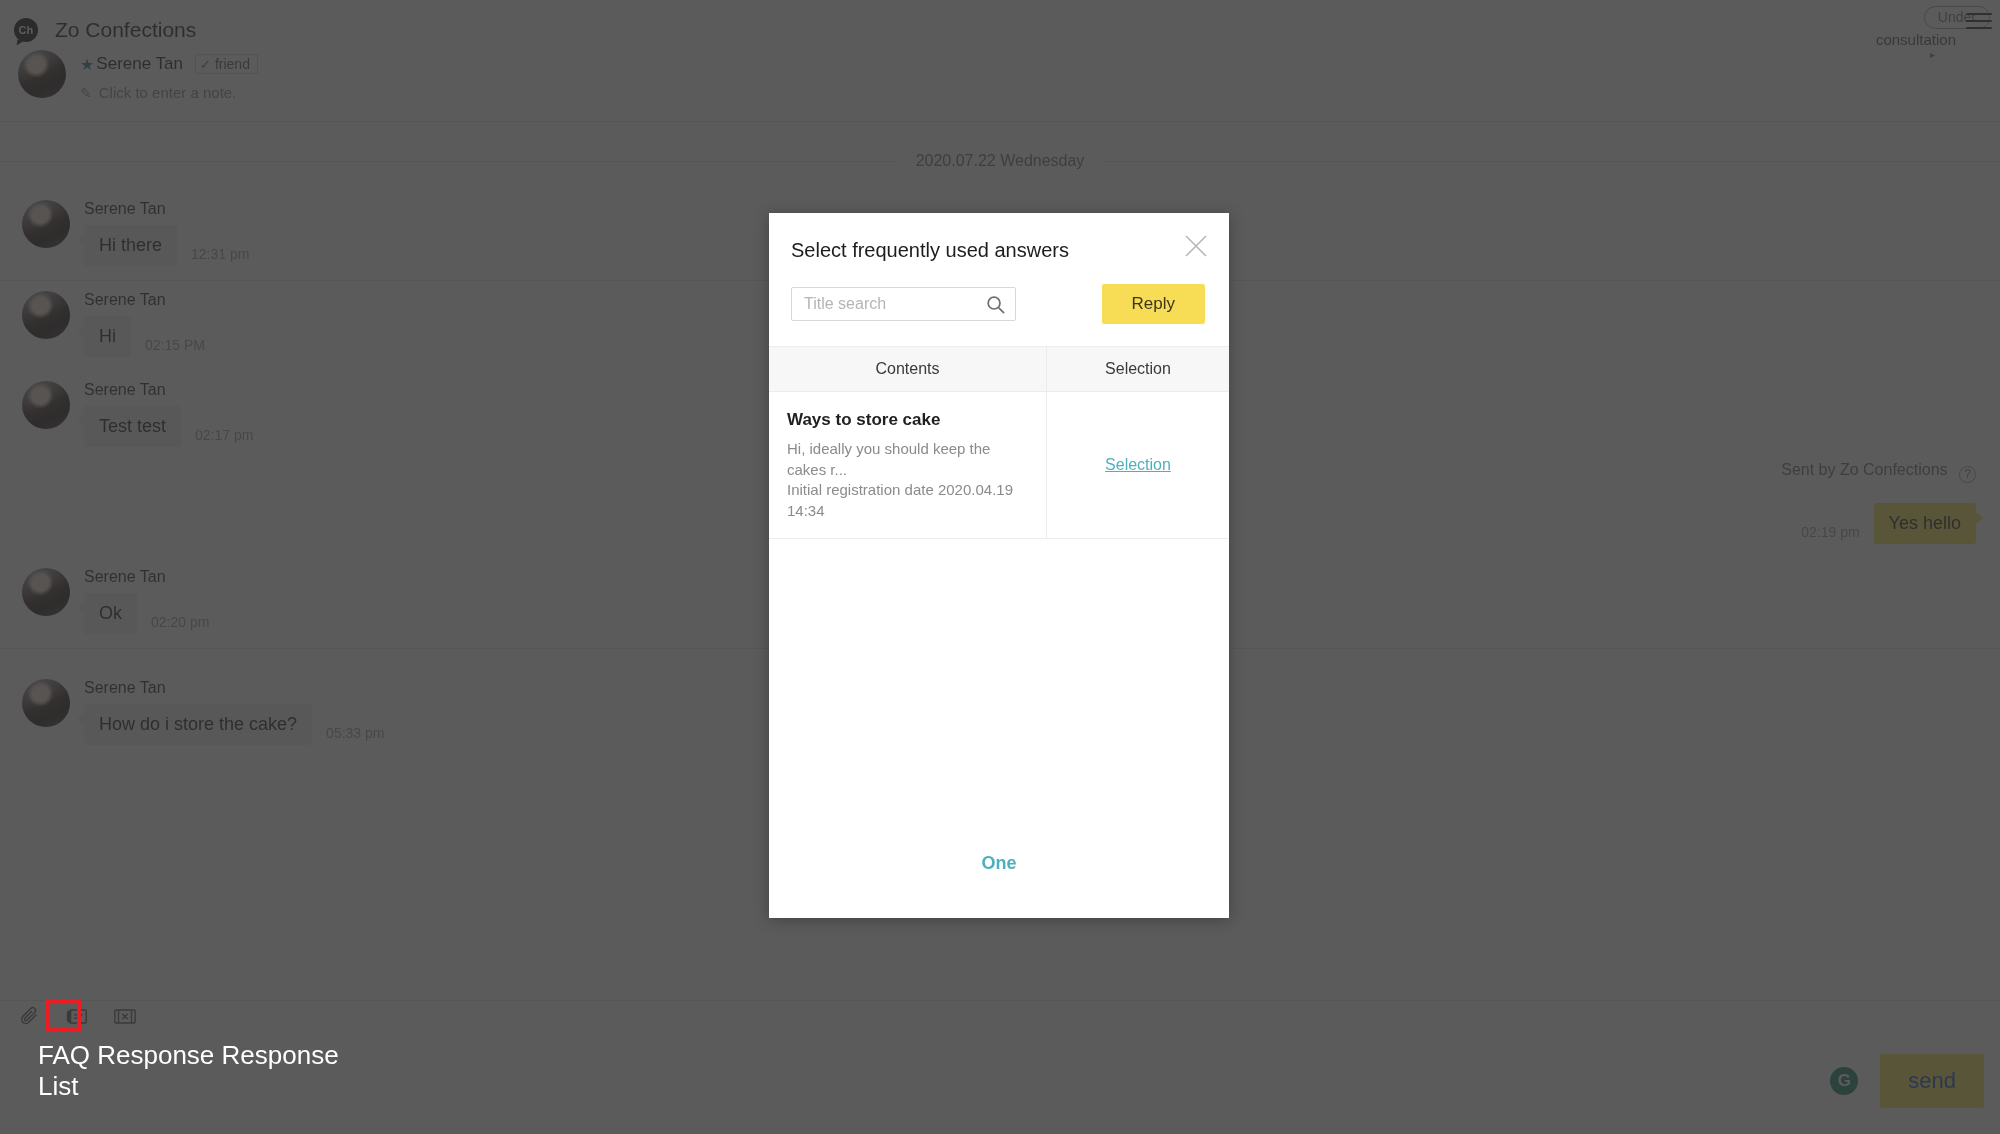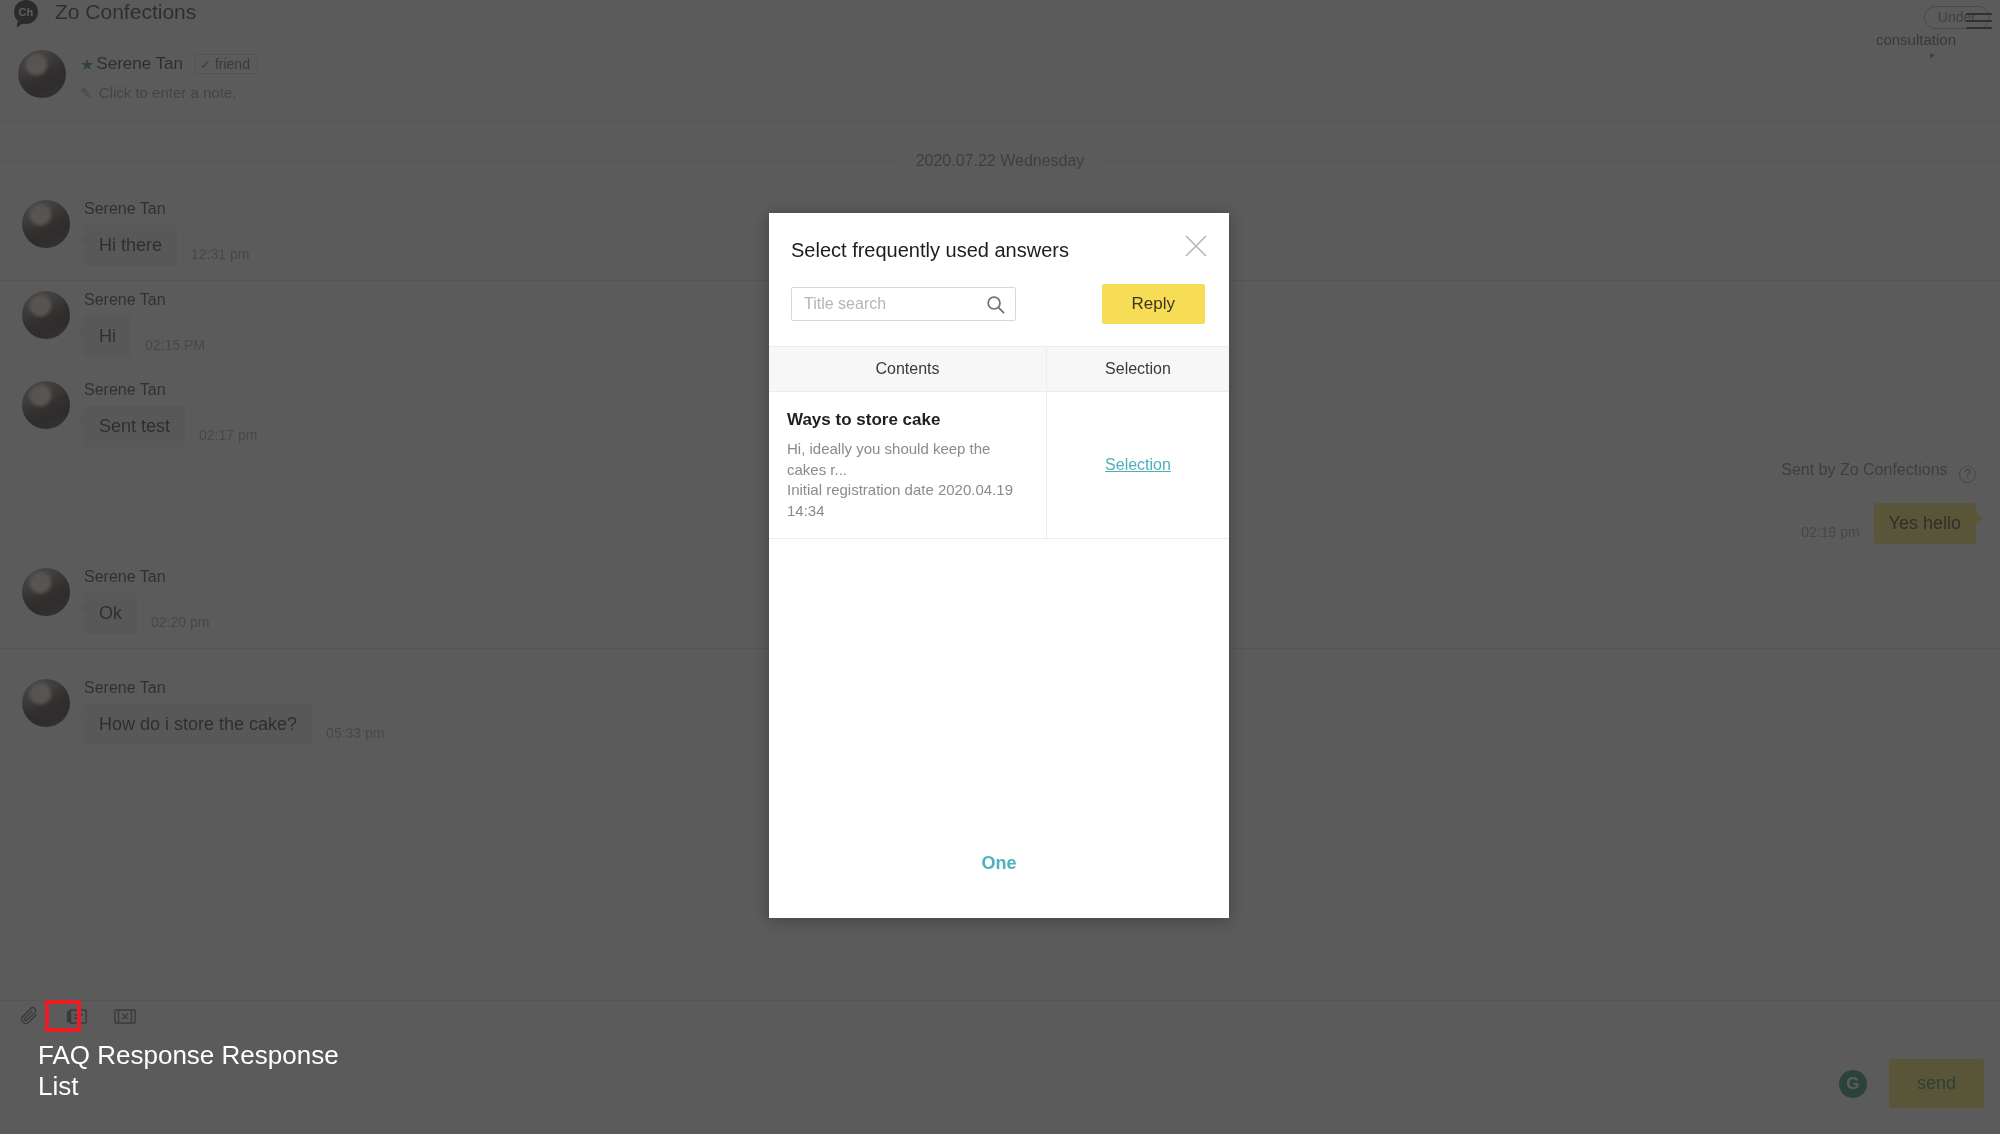--- a/index.html
+++ b/index.html
@@ -9,21 +9,21 @@
     background: #ffffff;
     overflow: hidden;
   }
   #root { position: relative; width: 2000px; height: 1134px; background: #ffffff; }
 
   
   .chat-app { position: absolute; inset: 0; background: #ffffff; }
 
   .app-header {
     position: absolute; left: 0; top: 0; width: 2000px; height: 42px;
-    display: flex; align-items: flex-start; padding-left: 14px;
+    display: flex; align-items: flex-end; padding-left: 14px;
   }
   .ch-logo {
     position: relative; width: 24px; height: 24px; border-radius: 50%;
     background: #111111; display: flex; align-items: center; justify-content: center;
     color: #fff; font-size: 11px; font-weight: 700; letter-spacing: .2px;
     flex: 0 0 auto;
   }
   .ch-logo::after {
     content: ""; position: absolute; left: 3px; bottom: -4px;
     width: 0; height: 0; border-left: 7px solid #111111;
@@ -115,21 +115,21 @@
     width: 30px; height: 26px; display: flex; align-items: center; justify-content: center;
     color: #5a5a5a;
   }
   .composer-right { position: absolute; right: 16px; bottom: 26px; display: flex; align-items: center; gap: 22px; }
   .grammarly {
     width: 28px; height: 28px; border-radius: 50%; background: #15806a;
     display: flex; align-items: center; justify-content: center; color: #fff;
     font-size: 17px; font-weight: 700;
   }
   .send-btn {
-    background: #f5e14f; color: #15803d; font-size: 18px;
+    background: #f5e14f; color: #1d4ed8; font-size: 22px;
     padding: 14px 28px; border: none; border-radius: 2px;
   }
 
   
   .dim-overlay { position: absolute; inset: 0; background: rgba(50,50,50,.80); }
 
   
   .modal {
     position: absolute; left: 769px; top: 213px; width: 460px; height: 705px;
     background: #ffffff; box-shadow: 0 2px 14px rgba(0,0,0,.28);
@@ -269,21 +269,21 @@
           </div>
         </div>
       </div>
 
       <div class="msg-group">
         <div class="msg-head">
           <div class="avatar"></div>
           <div class="msg-body">
             <div class="msg-name">Serene Tan</div>
             <div class="bubble-row">
-              <div class="bubble">Sent test</div>
+              <div class="bubble">Test test</div>
               <div class="bubble-time">02:17 pm</div>
             </div>
           </div>
         </div>
       </div>
 
       <div class="msg-group out">
         <div class="sent-by">
           <span>Sent by Zo Confections</span>
           <span class="q-icon">?</span>

